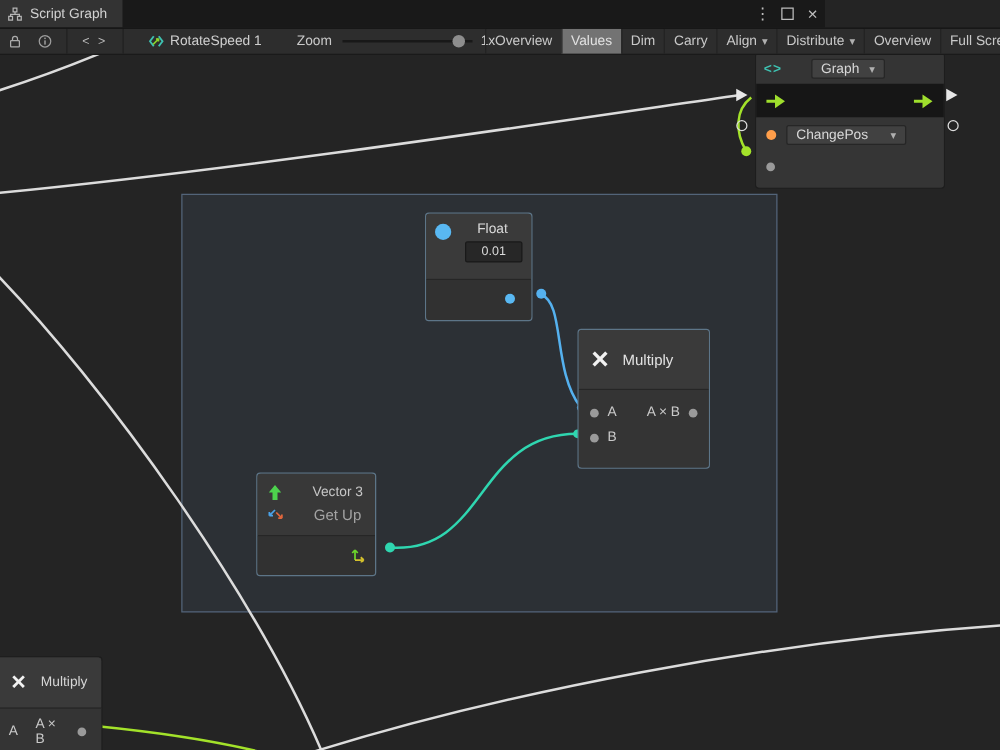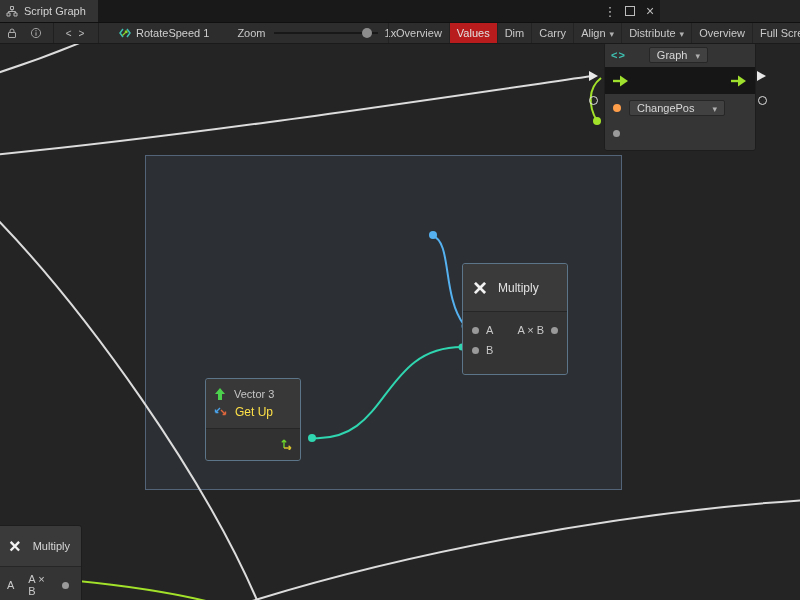--- a/index.html
+++ b/index.html
@@ -29,21 +29,21 @@
   .icon-code-toolbar{color:#bdbdbd;font-size:10px;letter-spacing:2px;}
   .icon-code-toolbar::before{content:"< >";}
   .graph-ref{display:flex;align-items:center;gap:4px;margin-left:14px;color:#cfcfcf;}
   .zoom-label{margin-left:28px;margin-right:8px;}
   .slider{position:relative;width:104px;height:22px;}
   .slider .track{position:absolute;left:0;right:0;top:10px;height:2px;background:#181818;}
   .slider .handle{position:absolute;left:88px;top:6px;width:10px;height:10px;border-radius:50%;background:#8d8d8d;}
   .zoom-value{margin-left:7px;color:#cfcfcf;text-align:center;}
   .tb-buttons{position:absolute;left:388px;top:0;height:22px;display:flex;}
   .tb-btn{padding:0 7px;height:20px;line-height:20px;border-left:1px solid #232323;white-space:nowrap;color:#c9c9c9;}
-  .tb-btn.active{background:#b91c1c;color:#e2e2e2;}
+  .tb-btn.active{background:#737373;color:#e2e2e2;}
   .caret{display:inline-block;margin-left:4px;color:#b0b0b0;}
   .caret::before{content:"▾";font-size:9px;}
 
   
   .canvas{position:absolute;top:44px;left:0;width:800px;height:556px;background:#242424;overflow:hidden;}
   .selection{position:absolute;left:145px;top:111px;width:477px;height:335px;background:rgba(108,142,180,0.12);border:1px solid rgba(130,165,205,0.45);box-sizing:border-box;}
   svg.wires{position:absolute;left:0;top:0;width:800px;height:556px;pointer-events:none;}
   .w-white{fill:none;stroke:#dcdcdc;stroke-width:2;}
   .w-blue {fill:none;stroke:#55b1ef;stroke-width:2;}
   .w-teal {fill:none;stroke:#2fd6b0;stroke-width:2;}
@@ -85,23 +85,23 @@
   .x-icon{color:#f2f2f2;font-size:24px;font-weight:bold;line-height:24px;}
   .x-icon::before{content:"×";}
   .mult-title{font-size:12px;color:#e2e2e2;}
   .mult-ports{background:#343434;padding:8px 9px 14px;border-top:1px solid #262626;border-radius:0 0 3px 3px;}
   .prow{display:flex;align-items:center;gap:7px;height:20px;color:#c9c9c9;}
   .spacer{flex:1;}
 
   
   .vec-node{left:205px;top:334px;width:96px;}
   .vec-header{height:49px;box-sizing:border-box;padding:6px 8px;background:#383838;border-radius:3px 3px 0 0;}
-  .vec-line{display:flex;align-items:center;gap:8px;height:18px;}
+  .vec-line{display:flex;align-items:center;gap:24px;height:18px;}
   .vec-type{color:#c6c6c6;font-size:11px;}
-  .vec-title{color:#fde047;font-size:12px;}
+  .vec-title{color:#a3a3a3;font-size:12px;}
   .vec-body{height:31px;position:relative;background:#313131;border-top:1px solid #262626;border-radius:0 0 3px 3px;}
   .vec-out{position:absolute;right:7px;top:8px;}
 
   
   .mult2-node{left:-14px;top:481px;width:96px;height:90px;}
   .mult2-header{height:40px;box-sizing:border-box;display:flex;align-items:center;gap:12px;padding:0 8px 0 22px;background:#3a3a3a;border-radius:3px 3px 0 0;}
   .x-icon.sm2{font-size:20px;line-height:20px;}
   .mult2-ports{background:#343434;padding:8px 12px 8px 20px;border-top:1px solid #262626;height:40px;box-sizing:border-box;}
   .mult2-row{display:flex;align-items:center;gap:14px;height:20px;color:#c9c9c9;}
   .mult2-row .pdot{margin-left:auto;}
@@ -230,20 +230,32 @@
           <span class="pdot sm gray"></span>
         </div>
       </div>
     </div>
 
     <span class="anchor-tri" style="left:589px;top:27px;"></span>
     <span class="anchor-tri" style="left:757px;top:27px;"></span>
     <span class="anchor-ring" style="left:589px;top:52px;"></span>
     <span class="anchor-ring" style="left:758px;top:52px;"></span>
 
+    <div class="node sel float-node">
+      <div class="float-header">
+        <span class="float-icon"></span>
+        <div class="float-col">
+          <span class="float-title">Float</span>
+          <div class="float-input">0.01</div>
+        </div>
+      </div>
+      <div class="float-body">
+        <span class="pdot blue float-out"></span>
+      </div>
+    </div>
 
     <div class="node sel mult-node">
       <div class="mult-header">
         <span class="x-icon"></span>
         <span class="mult-title">Multiply</span>
       </div>
       <div class="mult-ports">
         <div class="prow">
           <span class="pdot sm gray"></span>
           <span>A</span>

